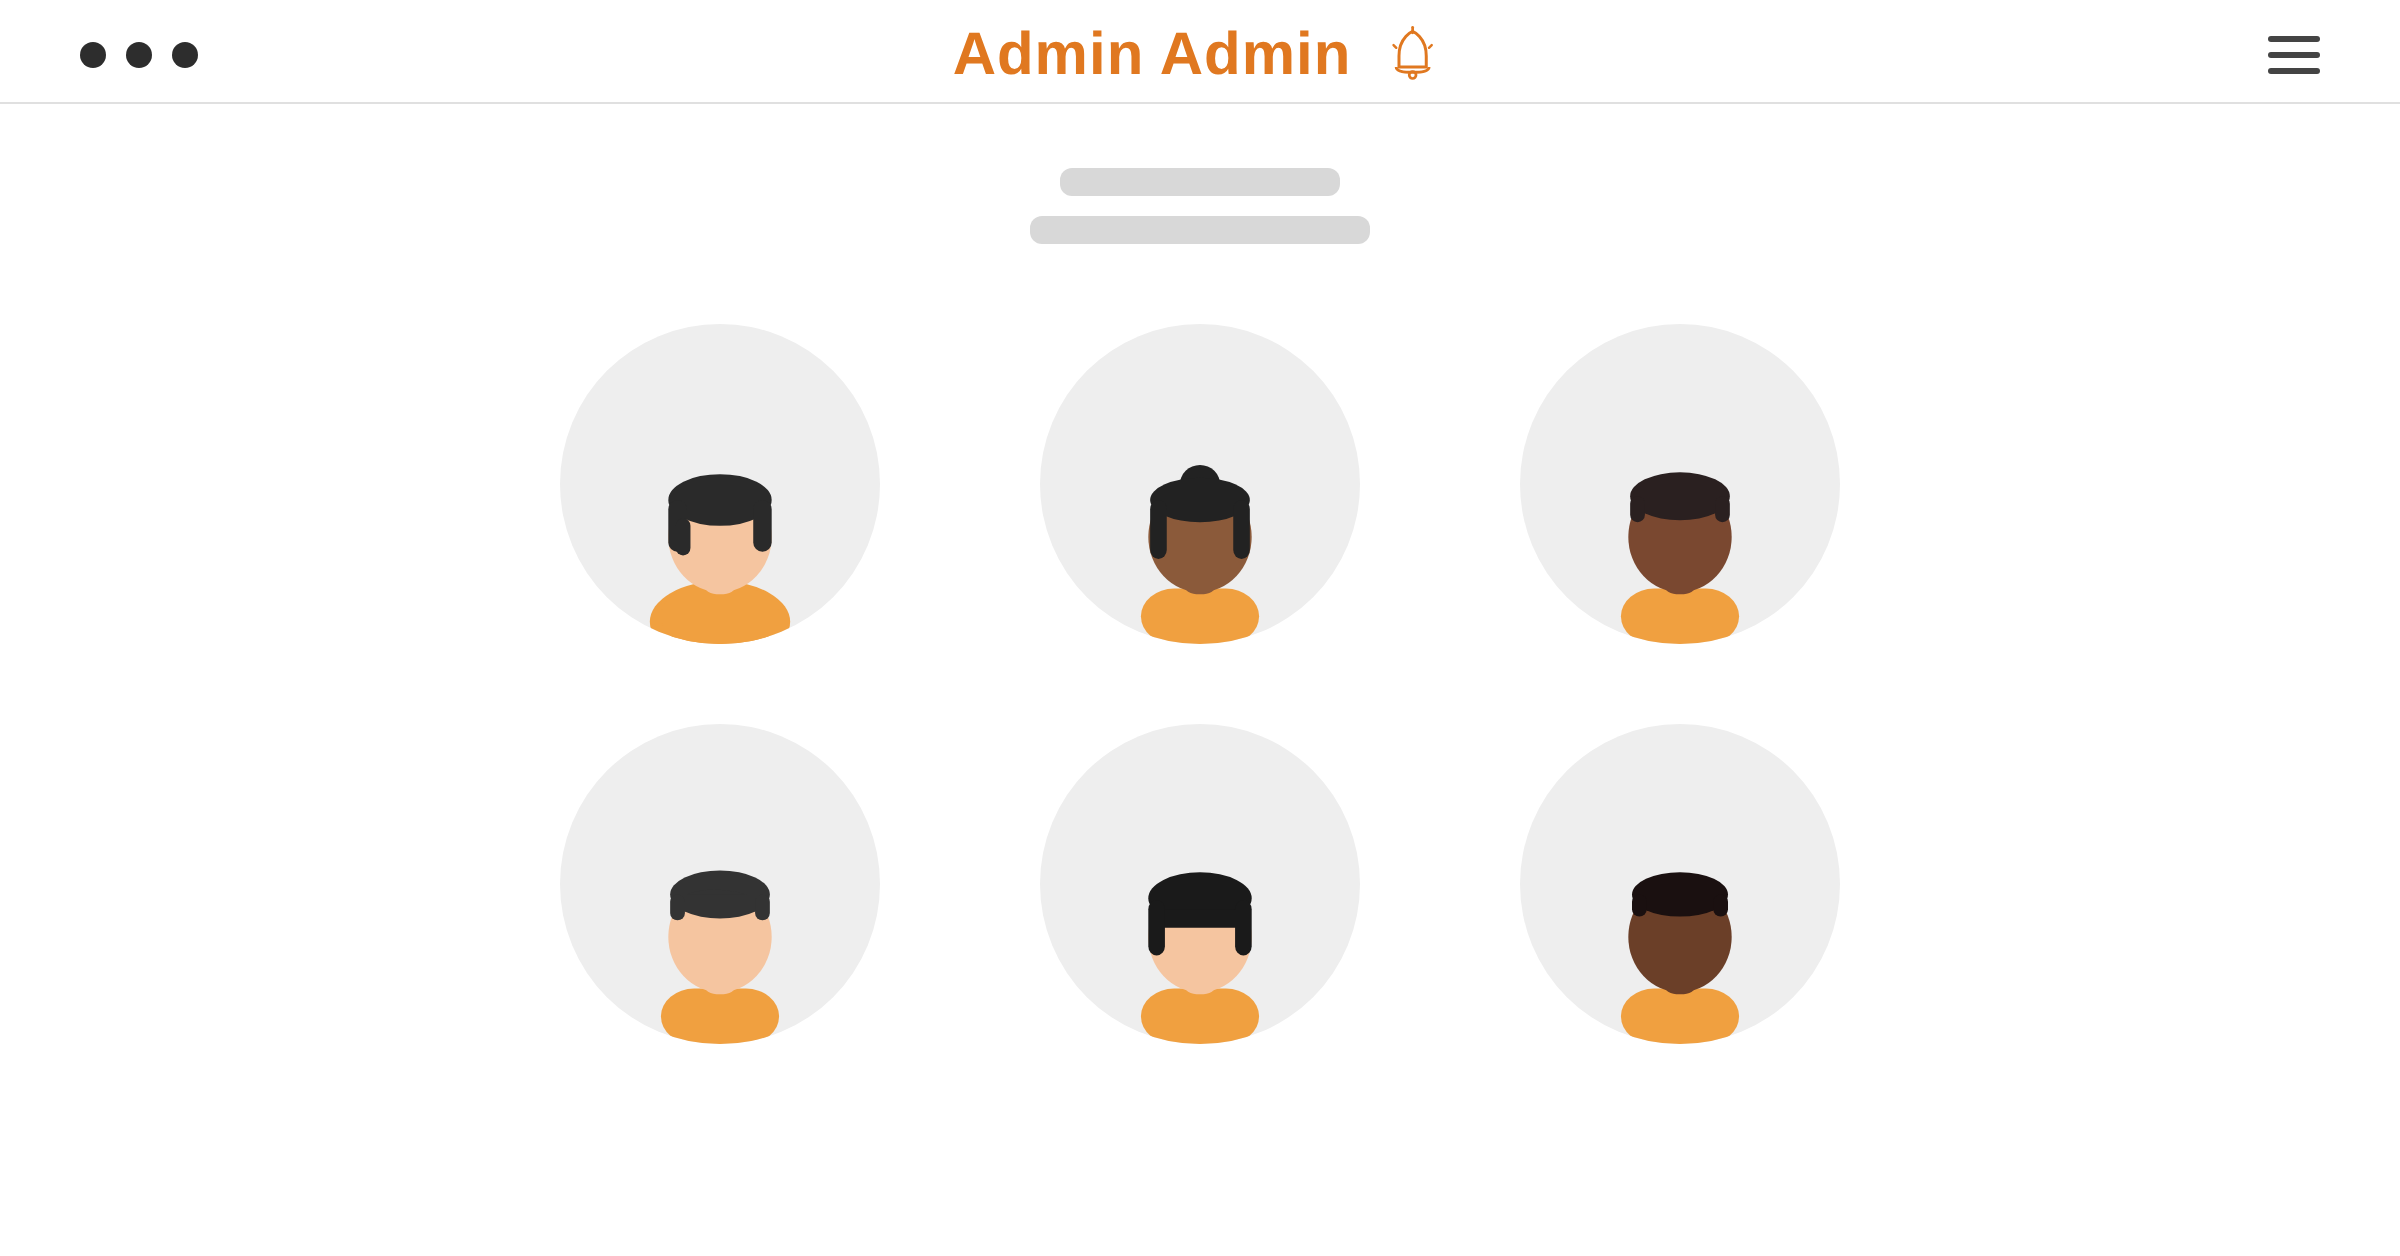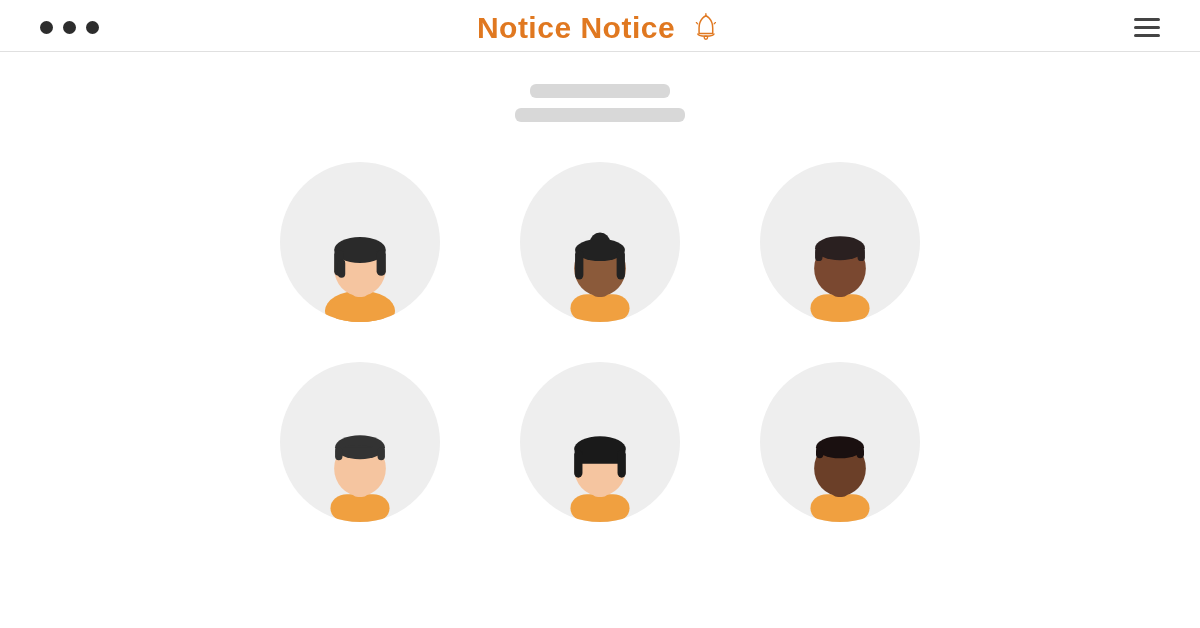--- a/index.html
+++ b/index.html
@@ -144,21 +144,21 @@
 
 <header class="header">
 
   <div class="header-left">
     <div class="dot"></div>
     <div class="dot"></div>
     <div class="dot"></div>
   </div>
 
   <div class="header-center">
-    <span class="app-title">Notice Notice</span>
+    <span class="app-title">Admin Admin</span>
     <div class="bell-icon">
       <svg viewBox="0 0 40 44" fill="none" xmlns="http://www.w3.org/2000/svg">
 
         <path d="M20 4 C20 4 10 8 10 22 L10 30 L30 30 L30 22 C30 8 20 4 20 4Z" stroke="#e07820" stroke-width="2.2" fill="none" stroke-linejoin="round"></path>
 
         <path d="M8 30 Q8 34 20 34 Q32 34 32 30" stroke="#e07820" stroke-width="2.2" fill="none"></path>
 
         <circle cx="20" cy="36" r="2.5" stroke="#e07820" stroke-width="2" fill="none"></circle>
 
         <line x1="20" y1="1" x2="20" y2="5" stroke="#e07820" stroke-width="2" stroke-linecap="round"></line>

